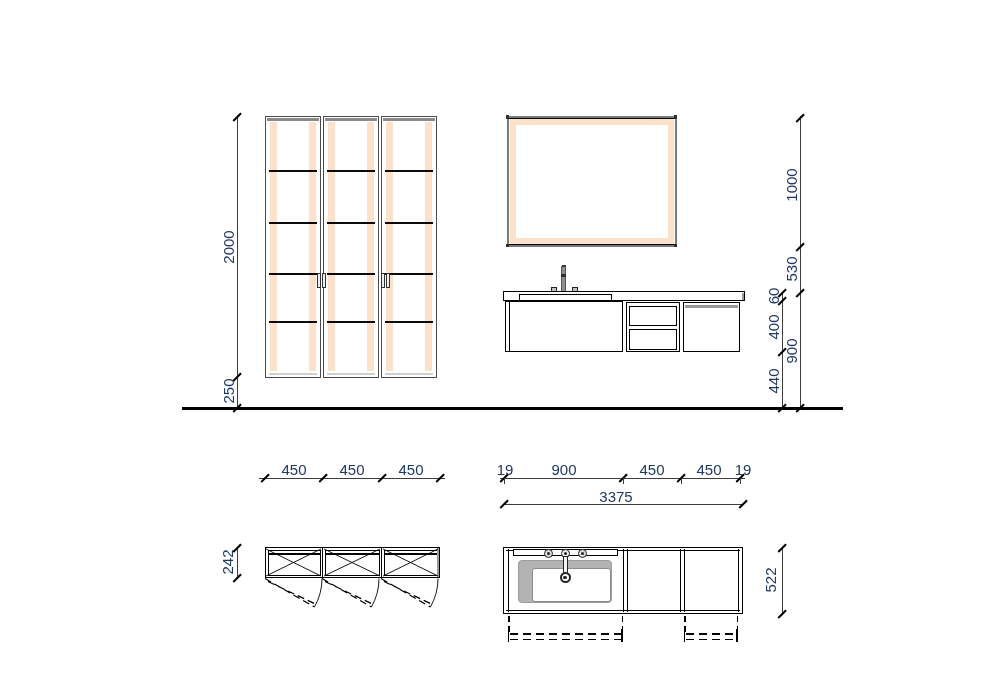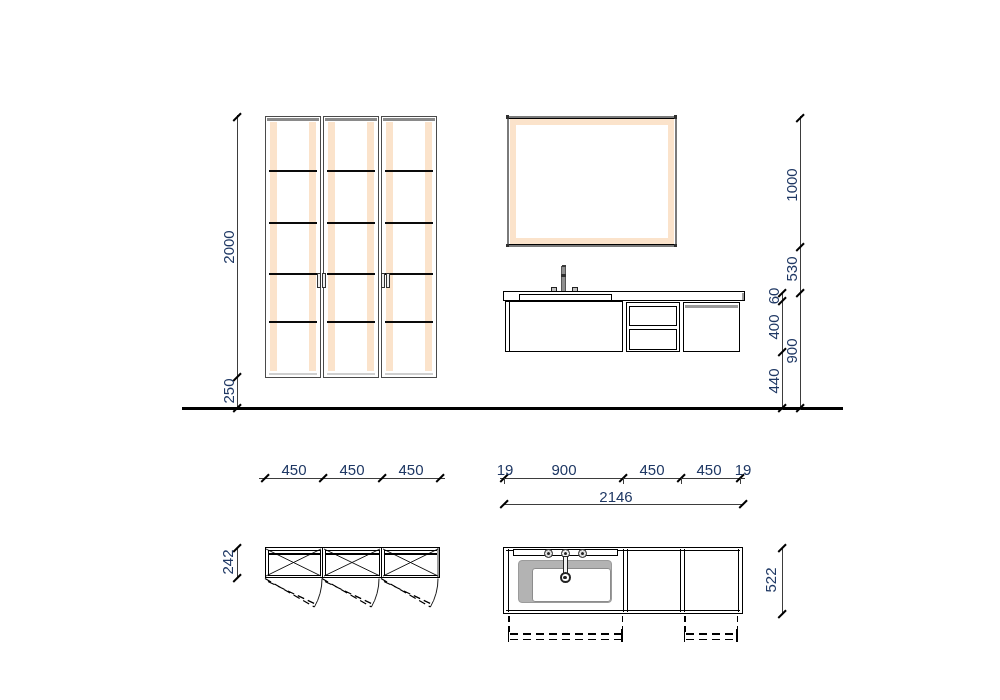--- a/index.html
+++ b/index.html
@@ -198,21 +198,21 @@
     <div class="lbl" style="left:564px;top:469px;">900</div>
     <div class="lbl" style="left:652px;top:469px;">450</div>
     <div class="lbl" style="left:709px;top:469px;">450</div>
     <div class="lbl" style="left:743px;top:469px;">19</div>
   </div>
 
   <div>
     <div class="dl" style="left:503px;top:504px;width:241px;height:1px;"></div>
     <div class="t" style="left:504px;top:504px;"></div>
     <div class="t" style="left:743px;top:504px;"></div>
-    <div class="lbl" style="left:616px;top:496px;">2146</div>
+    <div class="lbl" style="left:616px;top:496px;">3375</div>
   </div>
 
   <div class="box" style="left:503px;top:547px;width:240px;height:67px;">
     <div class="abs" style="left:2px;right:2px;top:2px;height:1px;background:#000;"></div>
     <div class="abs" style="left:2px;right:2px;bottom:2px;height:1px;background:#000;"></div>
     <div class="abs" style="left:3.5px;top:1px;bottom:1px;width:1px;background:#000;"></div>
     <div class="abs" style="right:3.5px;top:1px;bottom:1px;width:1px;background:#000;"></div>
     <div class="abs" style="left:119px;top:1px;bottom:1px;width:1px;background:#000;"></div>
     <div class="abs" style="left:122.5px;top:1px;bottom:1px;width:1px;background:#000;"></div>
     <div class="abs" style="left:176px;top:1px;bottom:1px;width:1px;background:#000;"></div>

